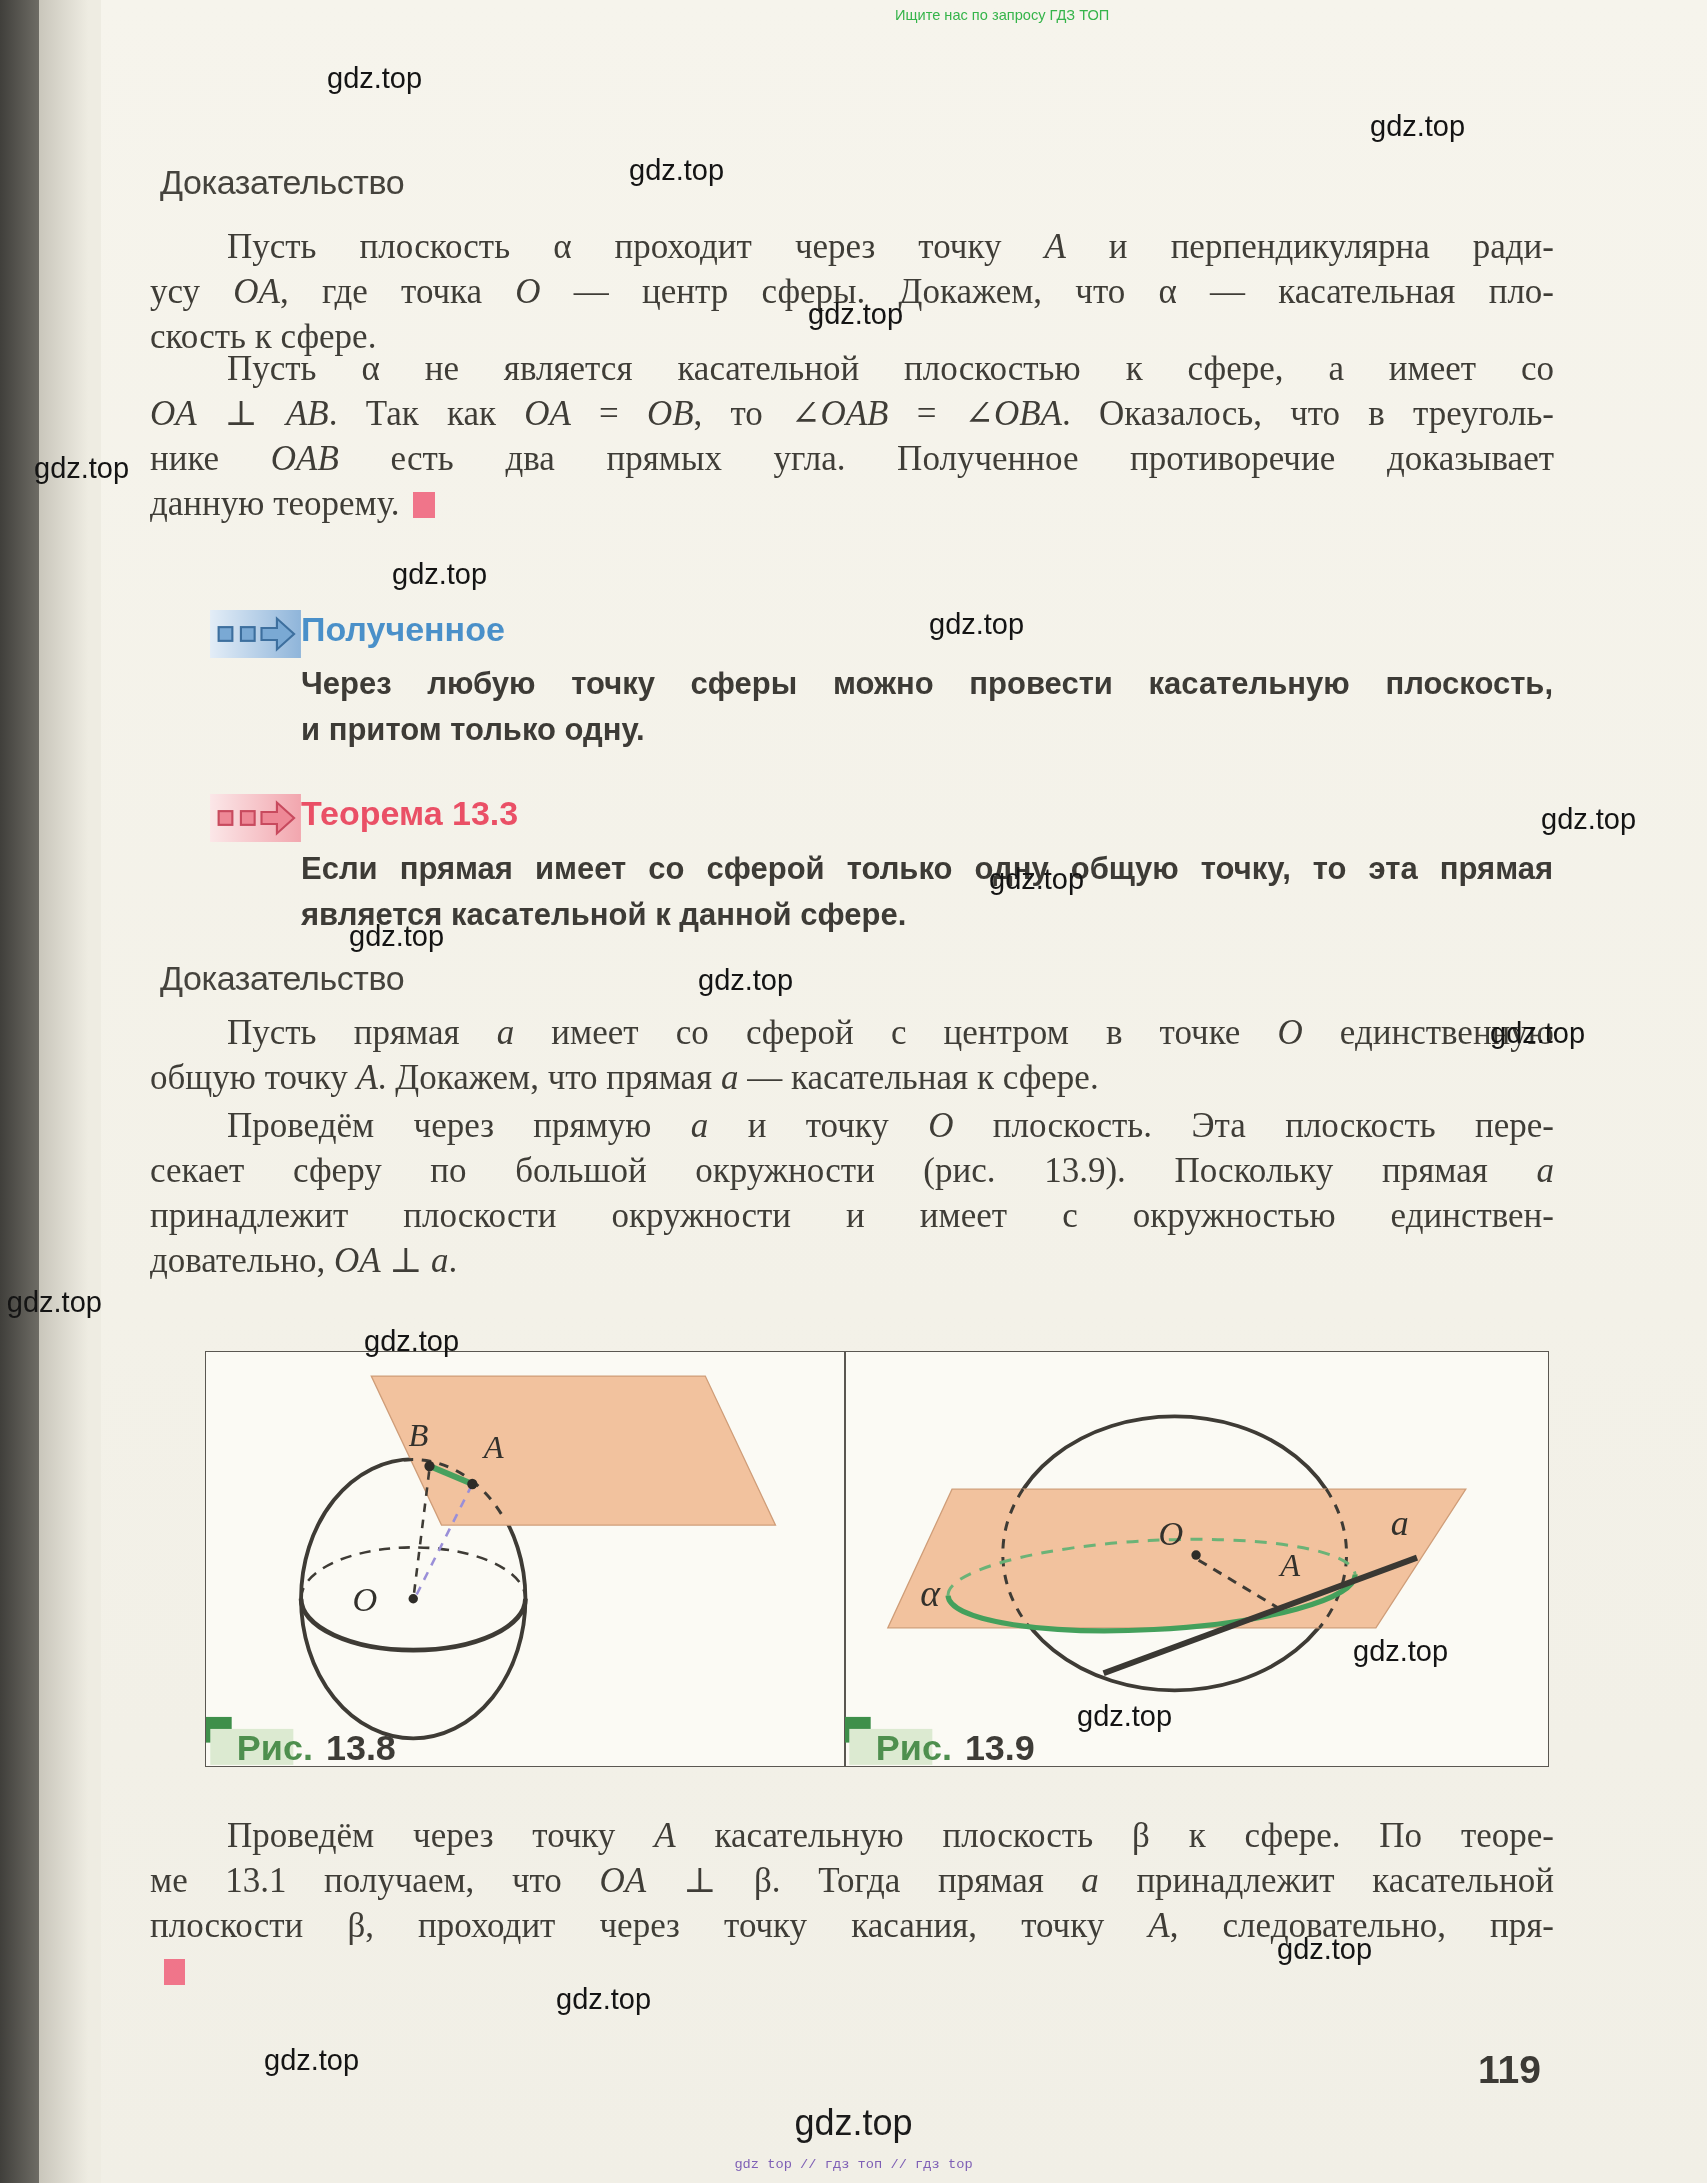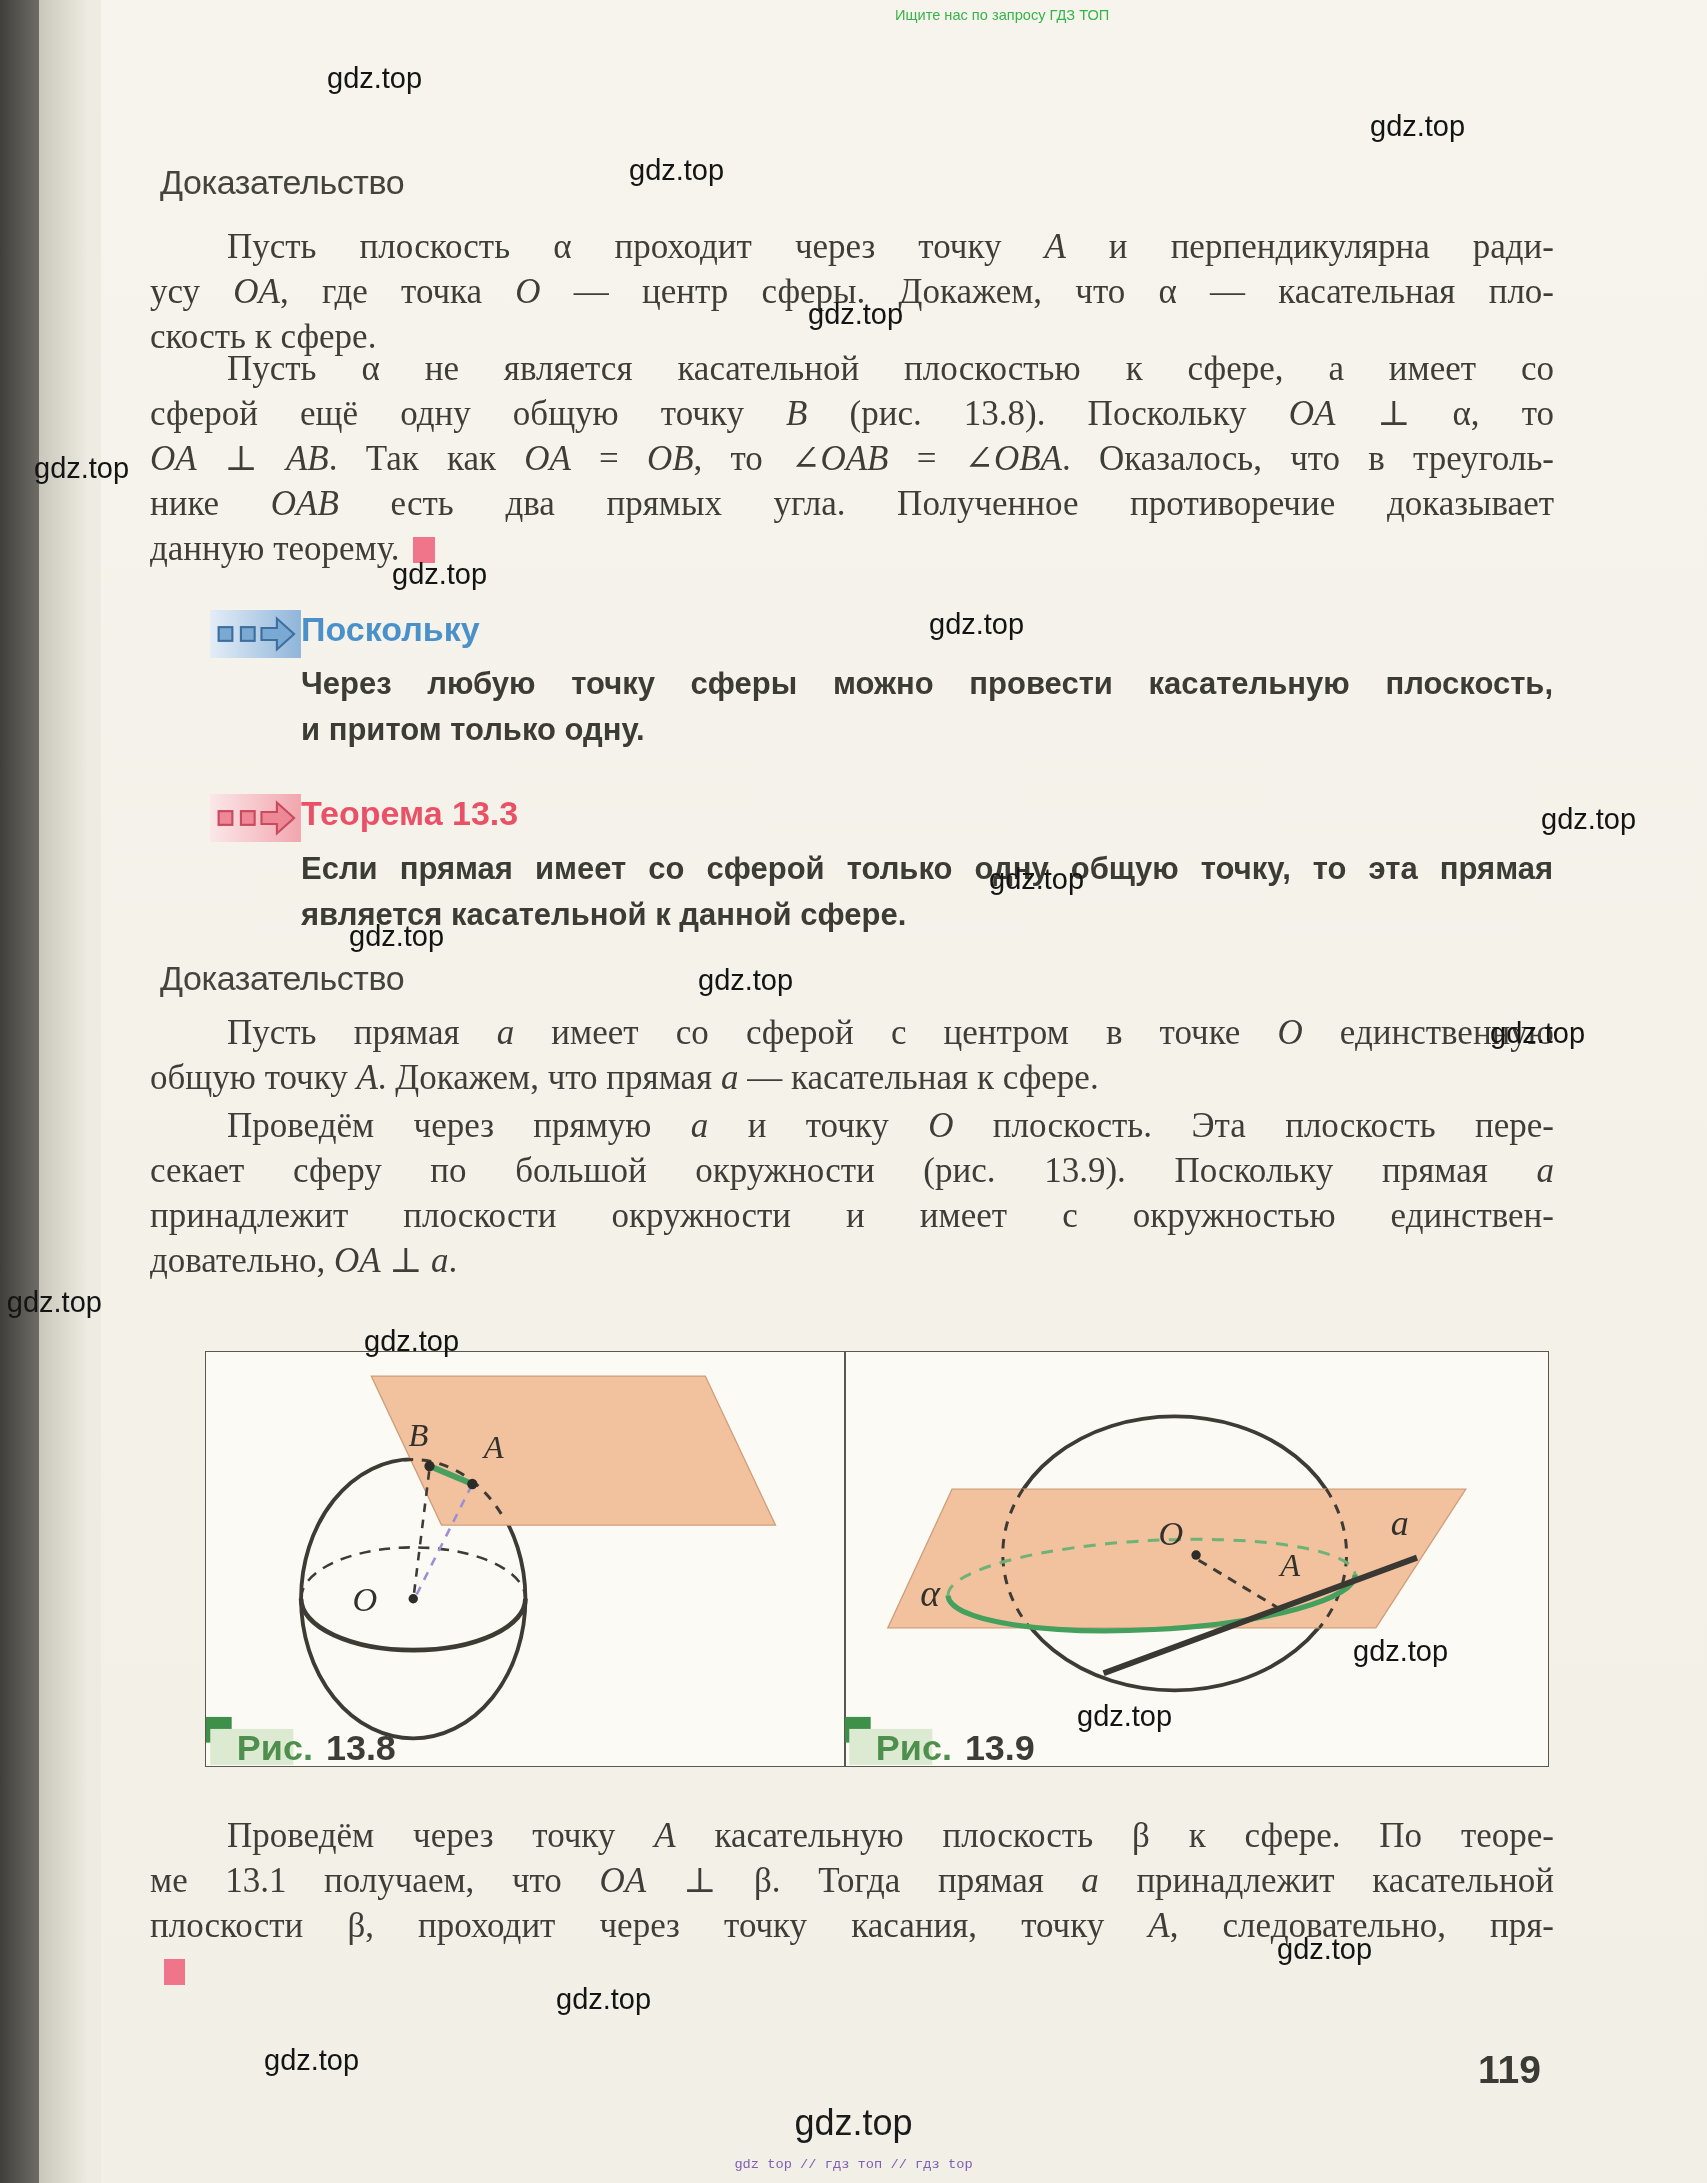--- a/index.html
+++ b/index.html
@@ -73,39 +73,38 @@
   <div class="h-proof" style="top:163px">Доказательство</div>
 
   <div class="para" style="top:224px">
     <div class="ln j ind">Пусть плоскость α проходит через точку <i>A</i> и перпендикулярна ради-</div>
     <div class="ln j">усу <i>OA</i>, где точка <i>O</i> — центр сферы. Докажем, что α — касательная пло-</div>
     <div class="ln">скость к сфере.</div>
   </div>
 
   <div class="para" style="top:346px">
     <div class="ln j ind">Пусть α не является касательной плоскостью к сфере, а имеет со</div>
-    <div class="ln j">сферой ещё одну общую точку <i>B</i> (рис. 13.8). Поскольку <i>OA</i> ⊥ α, то</div>
     <div class="ln j"><i>OA</i> ⊥ <i>AB</i>. Так как <i>OA</i> = <i>OB</i>, то ∠<i>OAB</i> = ∠<i>OBA</i>. Оказалось, что в треуголь-</div>
     <div class="ln j">нике <i>OAB</i> есть два прямых угла. Полученное противоречие доказывает</div>
     <div class="ln"><span>данную теорему.</span><span class="qed"></span></div>
   </div>
 
   <svg class="callout-icon" style="top:610px" viewBox="0 0 106 56">
     <defs>
       <linearGradient id="bgBlue" x1="0" y1="0" x2="1" y2="0">
         <stop offset="0" stop-color="#e3edf7"></stop>
           <stop offset="1" stop-color="#8fb5da"></stop>
       </linearGradient>
     </defs>
     <rect x="0" y="0" width="106" height="56" fill="url(#bgBlue)"></rect>
     <rect x="10" y="20" width="16" height="16" fill="#7aa9d4" stroke="#3d6f9e" stroke-width="2.5"></rect>
     <rect x="36" y="20" width="16" height="16" fill="#7aa9d4" stroke="#3d6f9e" stroke-width="2.5"></rect>
     <polygon points="60,21 78,21 78,10 98,28 78,46 78,35 60,35" fill="#7aa9d4" stroke="#3d6f9e" stroke-width="2.5"></polygon>
   </svg>
-  <div class="callout-label lbl-blue" style="top:610px">Поскольку</div>
+  <div class="callout-label lbl-blue" style="top:610px">Полученное</div>
   <div class="bold-block" style="top:661px">
     <div class="ln j">Через любую точку сферы можно провести касательную плоскость,</div>
     <div class="ln">и притом только одну.</div>
   </div>
 
   <svg class="callout-icon" style="top:794px" viewBox="0 0 106 56">
     <defs>
       <linearGradient id="bgRed" x1="0" y1="0" x2="1" y2="0">
         <stop offset="0" stop-color="#fbe7e8"></stop>
           <stop offset="1" stop-color="#f2a6ae"></stop>

